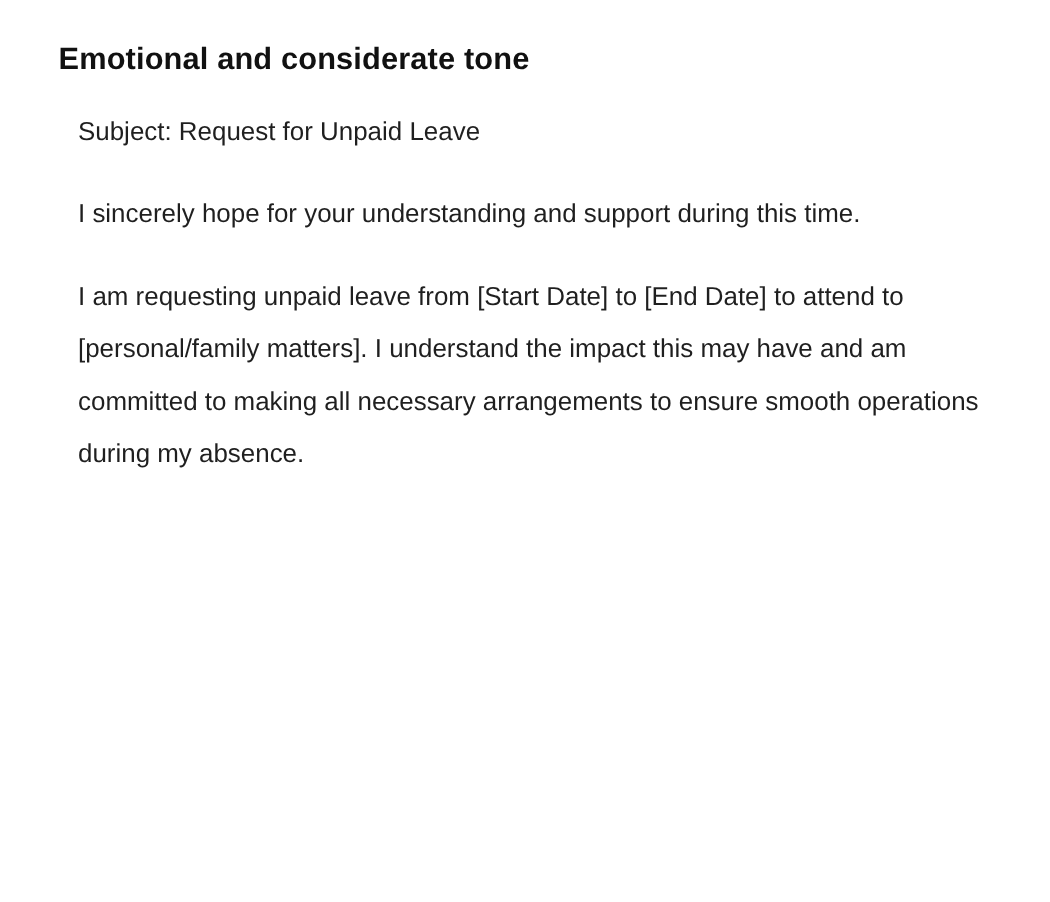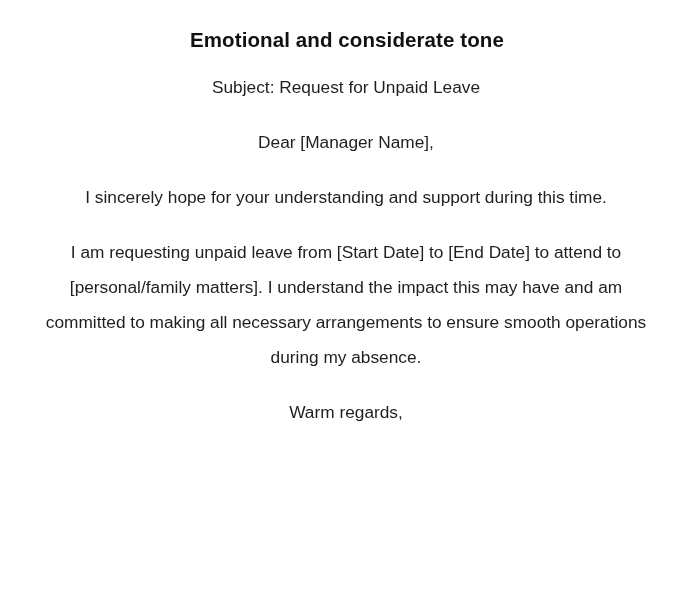--- a/index.html
+++ b/index.html
@@ -11,48 +11,45 @@
     width: 700px;
     height: 601px;
     overflow: hidden;
     font-family: "Liberation Sans", "DejaVu Sans", sans-serif;
     color: #1f1f1f;
   }
   .doc {
     box-sizing: border-box;
     padding: 25px 45px 0 39px;
     width: 700px;
-    text-align: center;
   }
   .doc-heading {
     font-size: 20.5px;
     line-height: 30px;
     font-weight: 700;
     color: #111111;
     margin: 0 0 15px 0;
     letter-spacing: 0.1px;
   }
   .doc-paragraph {
     font-size: 17.3px;
     line-height: 35px;
     font-weight: 400;
     color: #1f1f1f;
-    margin: 0 0 20px 0;
+    margin: 0 0 20px 13px;
     max-width: 614px;
   }
 </style>
 </head>
 <body>
 
 <main class="doc">
   <h1 class="doc-heading">Emotional and considerate tone</h1>
 
   <p class="doc-paragraph">Subject: Request for Unpaid Leave</p>
 
-  <p class="doc-paragraph">Dear [Manager Name],</p>
 
   <p class="doc-paragraph">I sincerely hope for your understanding and support during this time.</p>
 
   <p class="doc-paragraph">I am requesting unpaid leave from [Start Date] to [End Date] to attend to [personal/family matters]. I understand the impact this may have and am committed to making all necessary arrangements to ensure smooth operations during my absence.</p>
 
-  <p class="doc-paragraph">Warm regards,</p>
 
 </main>
 
 </body></html>

